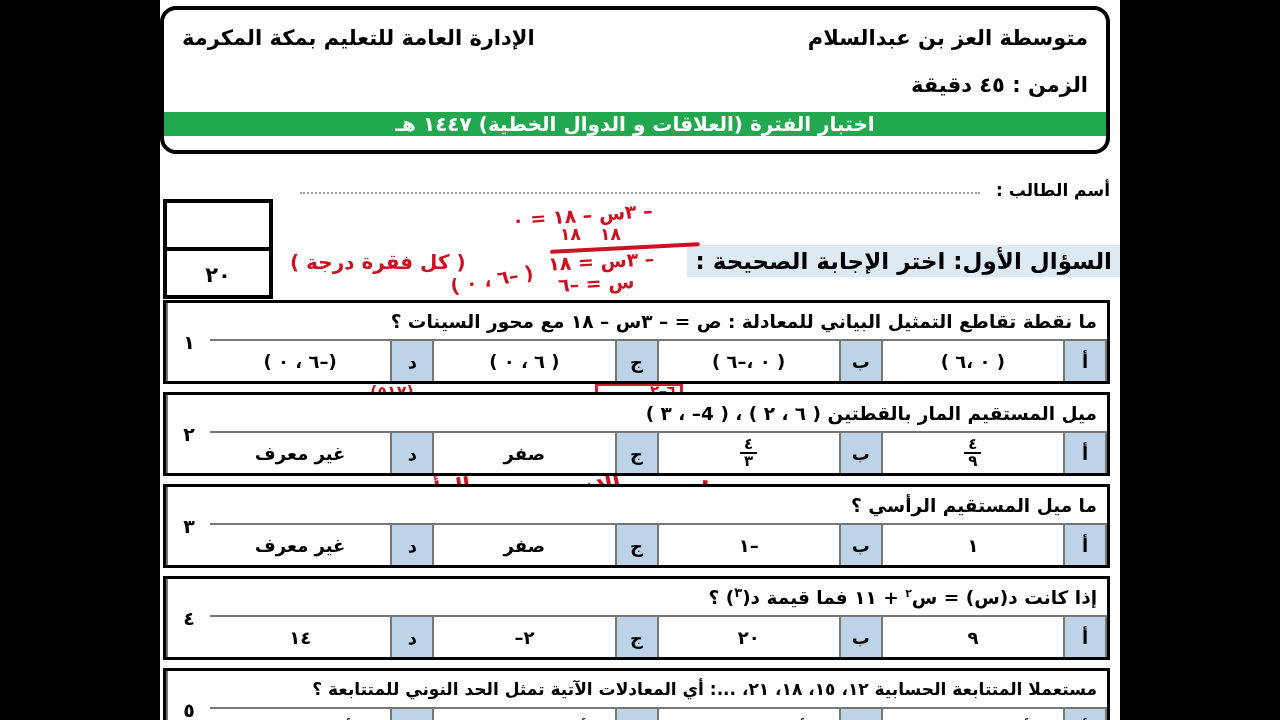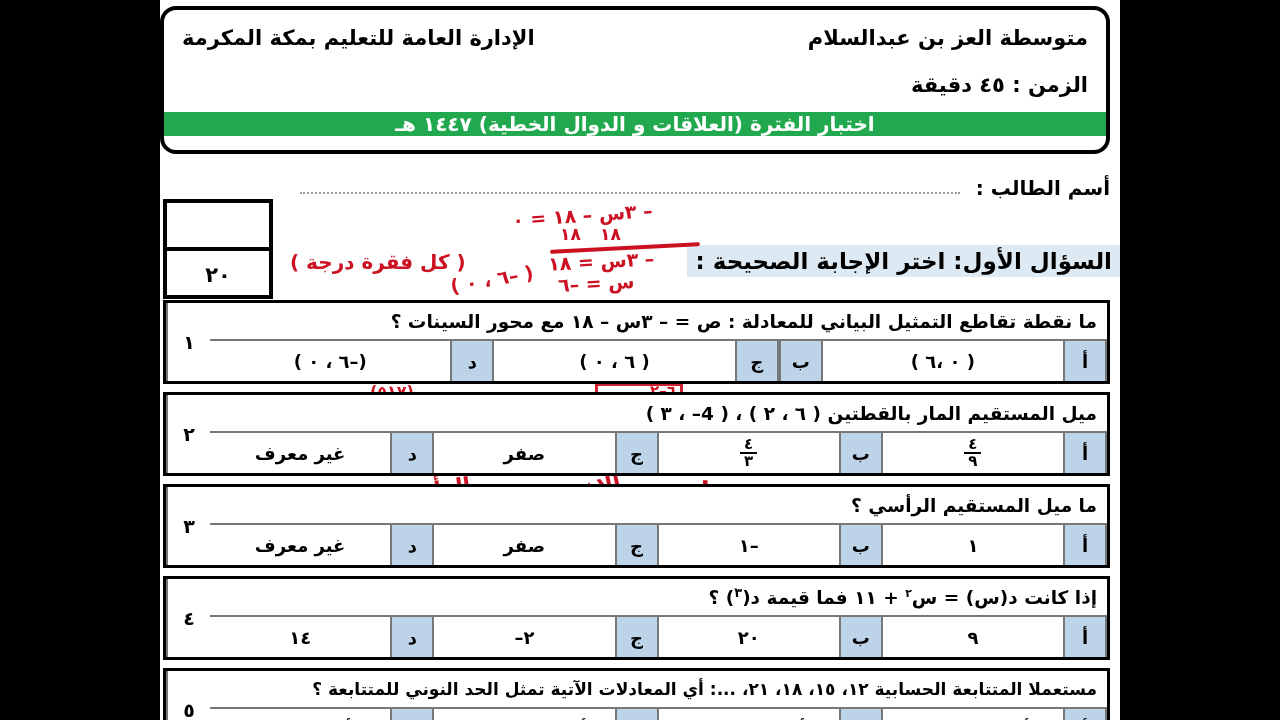--- a/index.html
+++ b/index.html
@@ -45,21 +45,21 @@
   .green-bar span {
     color:#ffffff; font-weight:bold; font-size:20px; white-space:nowrap;
   }
 
   
   .student-row {
     position:absolute; left:0; top:172px; width:950px; height:28px;
     display:flex; flex-direction:row; align-items:flex-end;
   }
   .student-label {
-    font-size:20px; font-weight:bold; color:#000; white-space:nowrap;
+    font-size:17px; font-weight:bold; color:#000; white-space:nowrap;
     padding-left:6px;
   }
   .dotline {
     flex:1; border-bottom:2px dotted #9a9a9a; margin:0 10px 6px 140px; height:1px;
   }
 
   
   .score-box {
     position:absolute; left:3px; top:199px;
     width:110px; height:100px;
@@ -206,20 +206,21 @@
   <div class="qwrap">
 
     <div class="qblock">
       <div class="qrow">
         <div class="qbody">
           <div class="qtext">ما نقطة تقاطع التمثيل البياني للمعادلة : ص = – ٣س – ١٨  مع محور السينات ؟</div>
           <div class="opts">
             <div class="olet">أ</div>
             <div class="oval">( ٠ ،٦ )</div>
             <div class="olet">ب</div>
+            <div class="oval">( ٠ ،–٦ )</div>
             <div class="olet">ج</div>
             <div class="oval">( ٦ ، ٠ )</div>
             <div class="olet">د</div>
             <div class="oval">(–٦ ، ٠ )</div>
           </div>
         </div>
         <div class="qnum">١</div>
       </div>
     </div>
 

